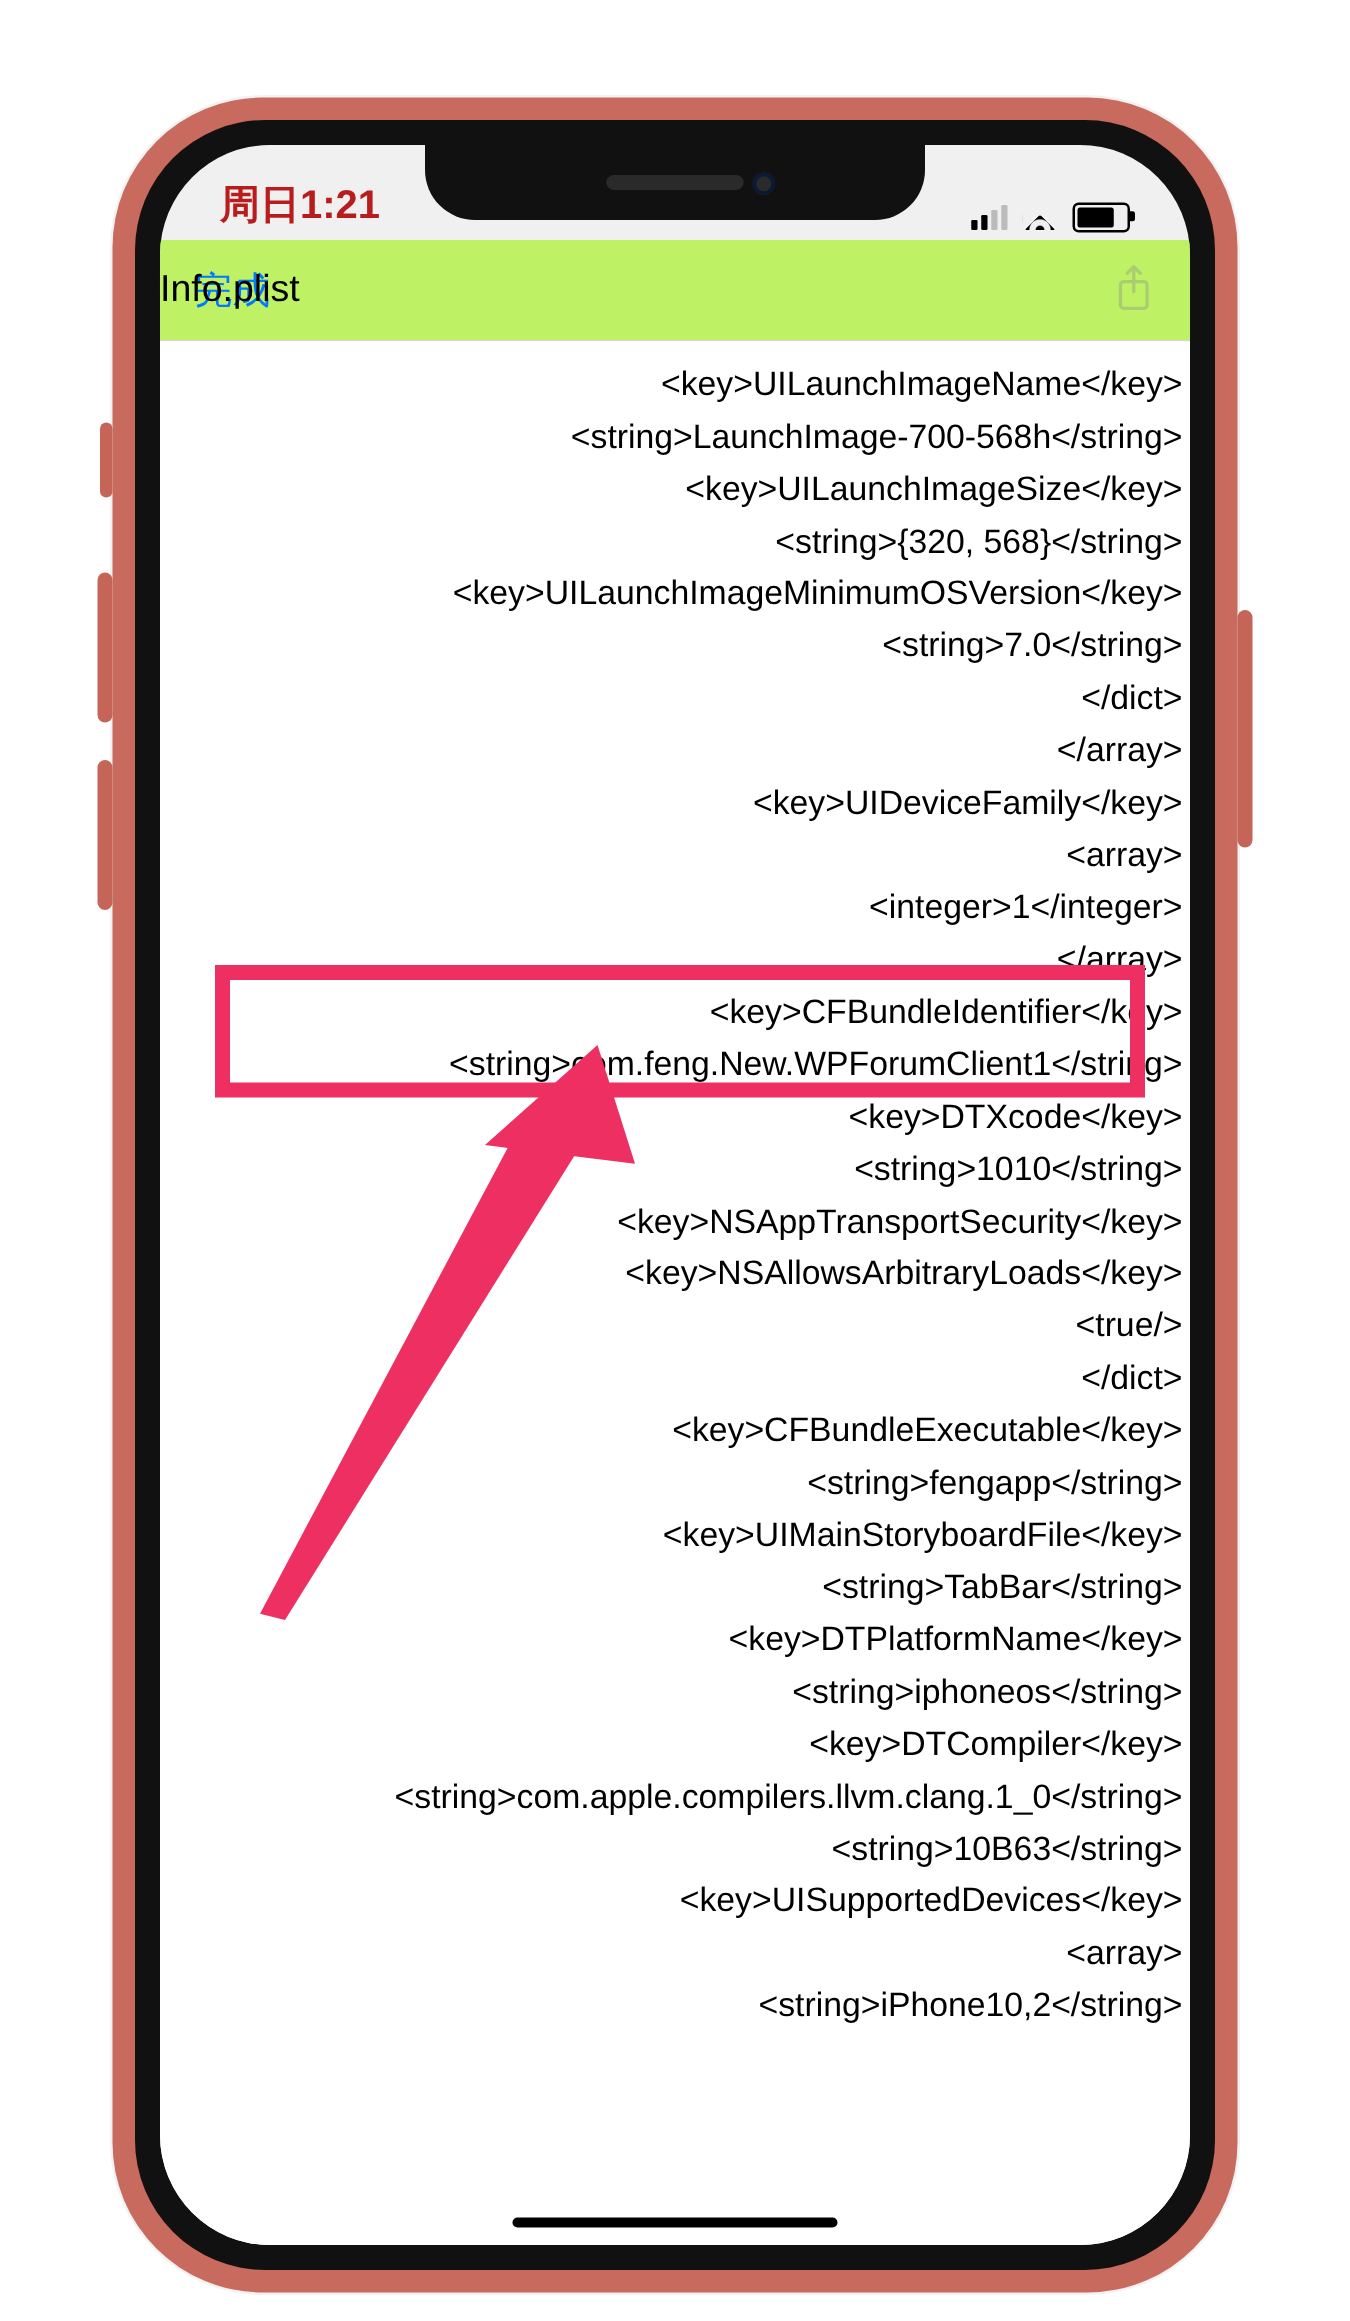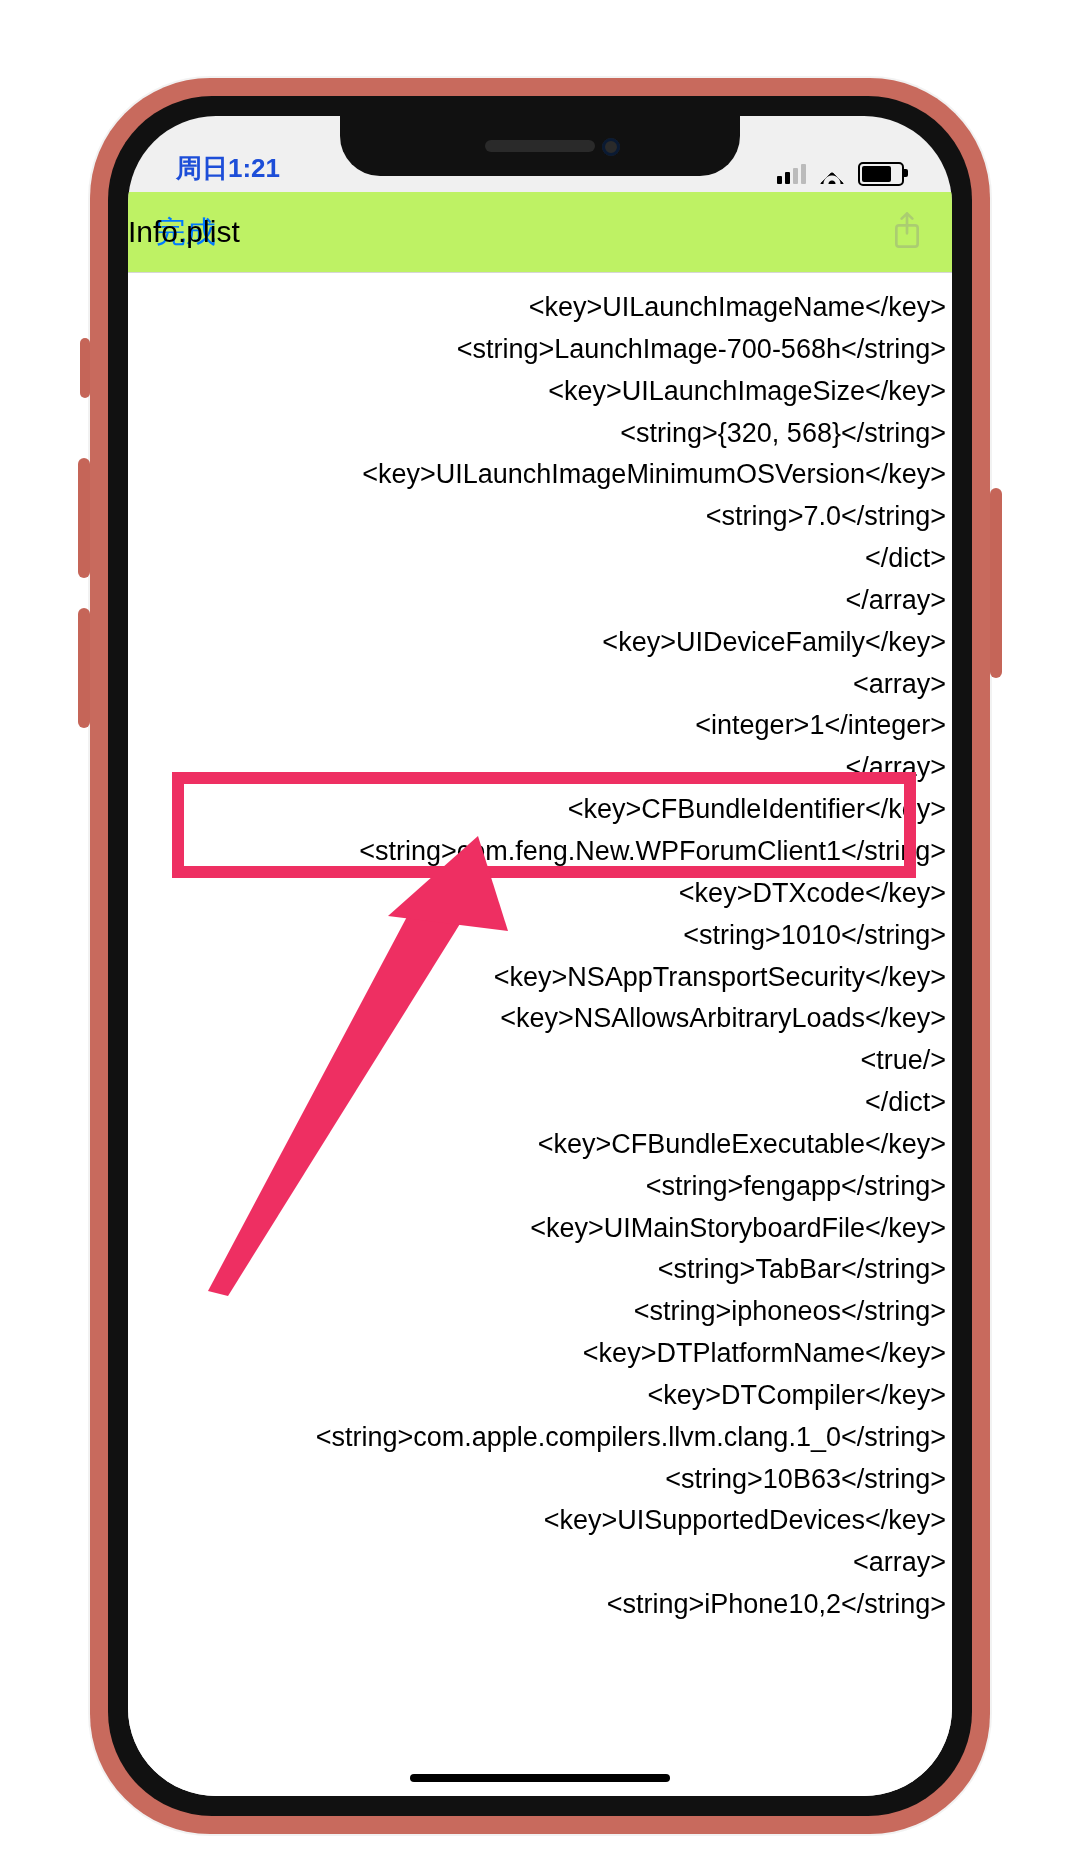--- a/index.html
+++ b/index.html
@@ -74,23 +74,23 @@
     box-shadow: inset 0 0 0 3px #0a1a33;
   }
 
   
   .status-bar {
     height: 70px;
     display: flex;
     align-items: flex-end;
     padding: 0 48px 6px 48px;
     justify-content: space-between;
-    font-size: 26px;
+    font-size: 32px;
     font-weight: 600;
-    color: #1d4ed8;
+    color: #b91c1c;
     position: relative;
     z-index: 40;
   }
   .status-right {
     display:flex; align-items:center; gap:12px;
   }
   .signal {
     display:flex; gap:3px; align-items:flex-end;
   }
   .signal span {
@@ -261,22 +261,22 @@
           <div class="line ind0b">&lt;key&gt;DTXcode&lt;/key&gt;</div>
           <div class="line ind0b">&lt;string&gt;1010&lt;/string&gt;</div>
           <div class="line ind0b">&lt;key&gt;NSAppTransportSecurity&lt;/key&gt;</div>
           <div class="line ind1">&lt;key&gt;NSAllowsArbitraryLoads&lt;/key&gt;</div>
           <div class="line ind1">&lt;true/&gt;</div>
           <div class="line ind0b">&lt;/dict&gt;</div>
           <div class="line ind0b">&lt;key&gt;CFBundleExecutable&lt;/key&gt;</div>
           <div class="line ind0b">&lt;string&gt;fengapp&lt;/string&gt;</div>
           <div class="line ind0b">&lt;key&gt;UIMainStoryboardFile&lt;/key&gt;</div>
           <div class="line ind0b">&lt;string&gt;TabBar&lt;/string&gt;</div>
+          <div class="line ind0b">&lt;key&gt;DTPlatformName&lt;/key&gt;</div>
           <div class="line ind0b">&lt;string&gt;iphoneos&lt;/string&gt;</div>
-          <div class="line ind0b">&lt;key&gt;DTPlatformName&lt;/key&gt;</div>
           <div class="line ind0b">&lt;key&gt;DTCompiler&lt;/key&gt;</div>
           <div class="line ind0b">&lt;string&gt;com.apple.compilers.llvm.clang.1_0&lt;/string&gt;</div>
           <div class="line ind0b">&lt;string&gt;10B63&lt;/string&gt;</div>
           <div class="line ind0b">&lt;key&gt;UISupportedDevices&lt;/key&gt;</div>
           <div class="line ind0b">&lt;array&gt;</div>
           <div class="line ind1">&lt;string&gt;iPhone10,2&lt;/string&gt;</div>
         </div>
 
       <div class="hi-box" style="left:44px; top:656px; width:744px; height:106px;"></div>
 

